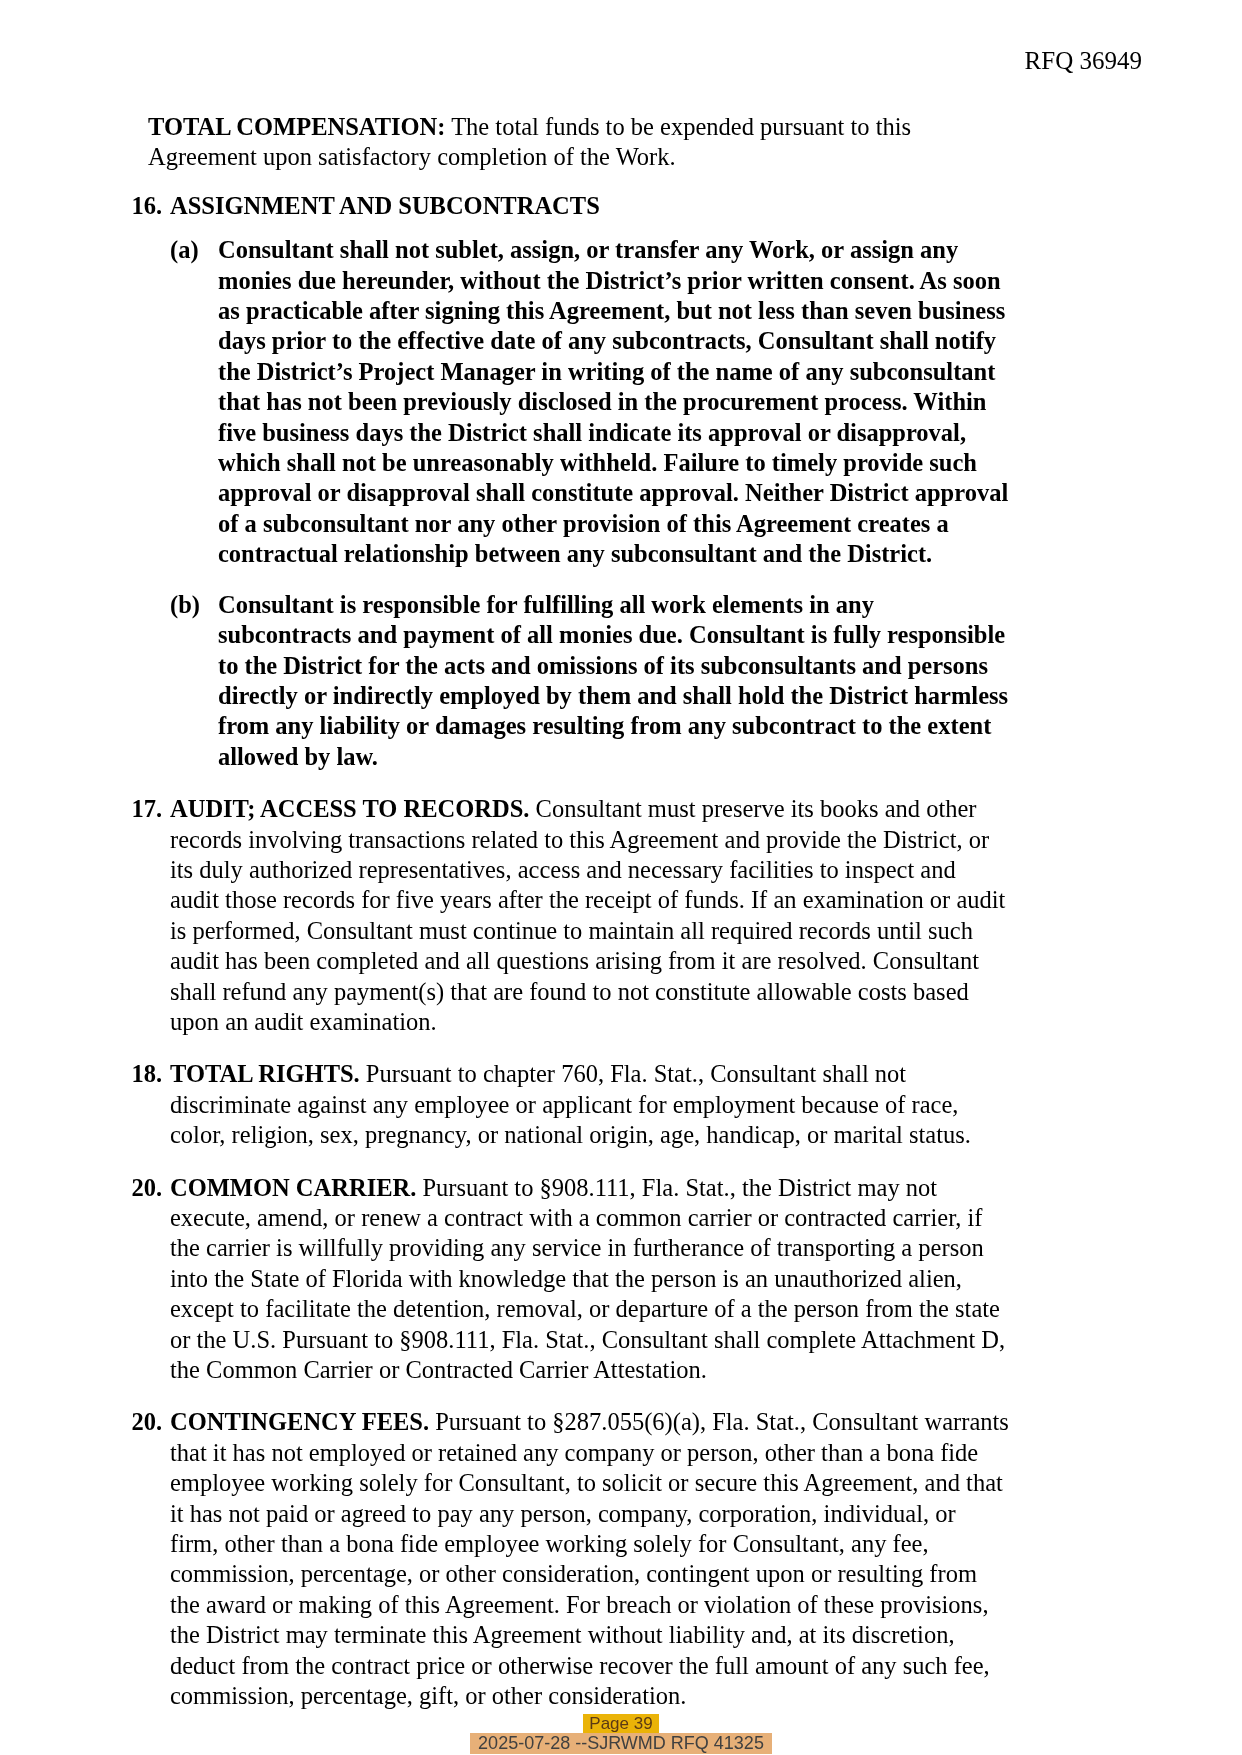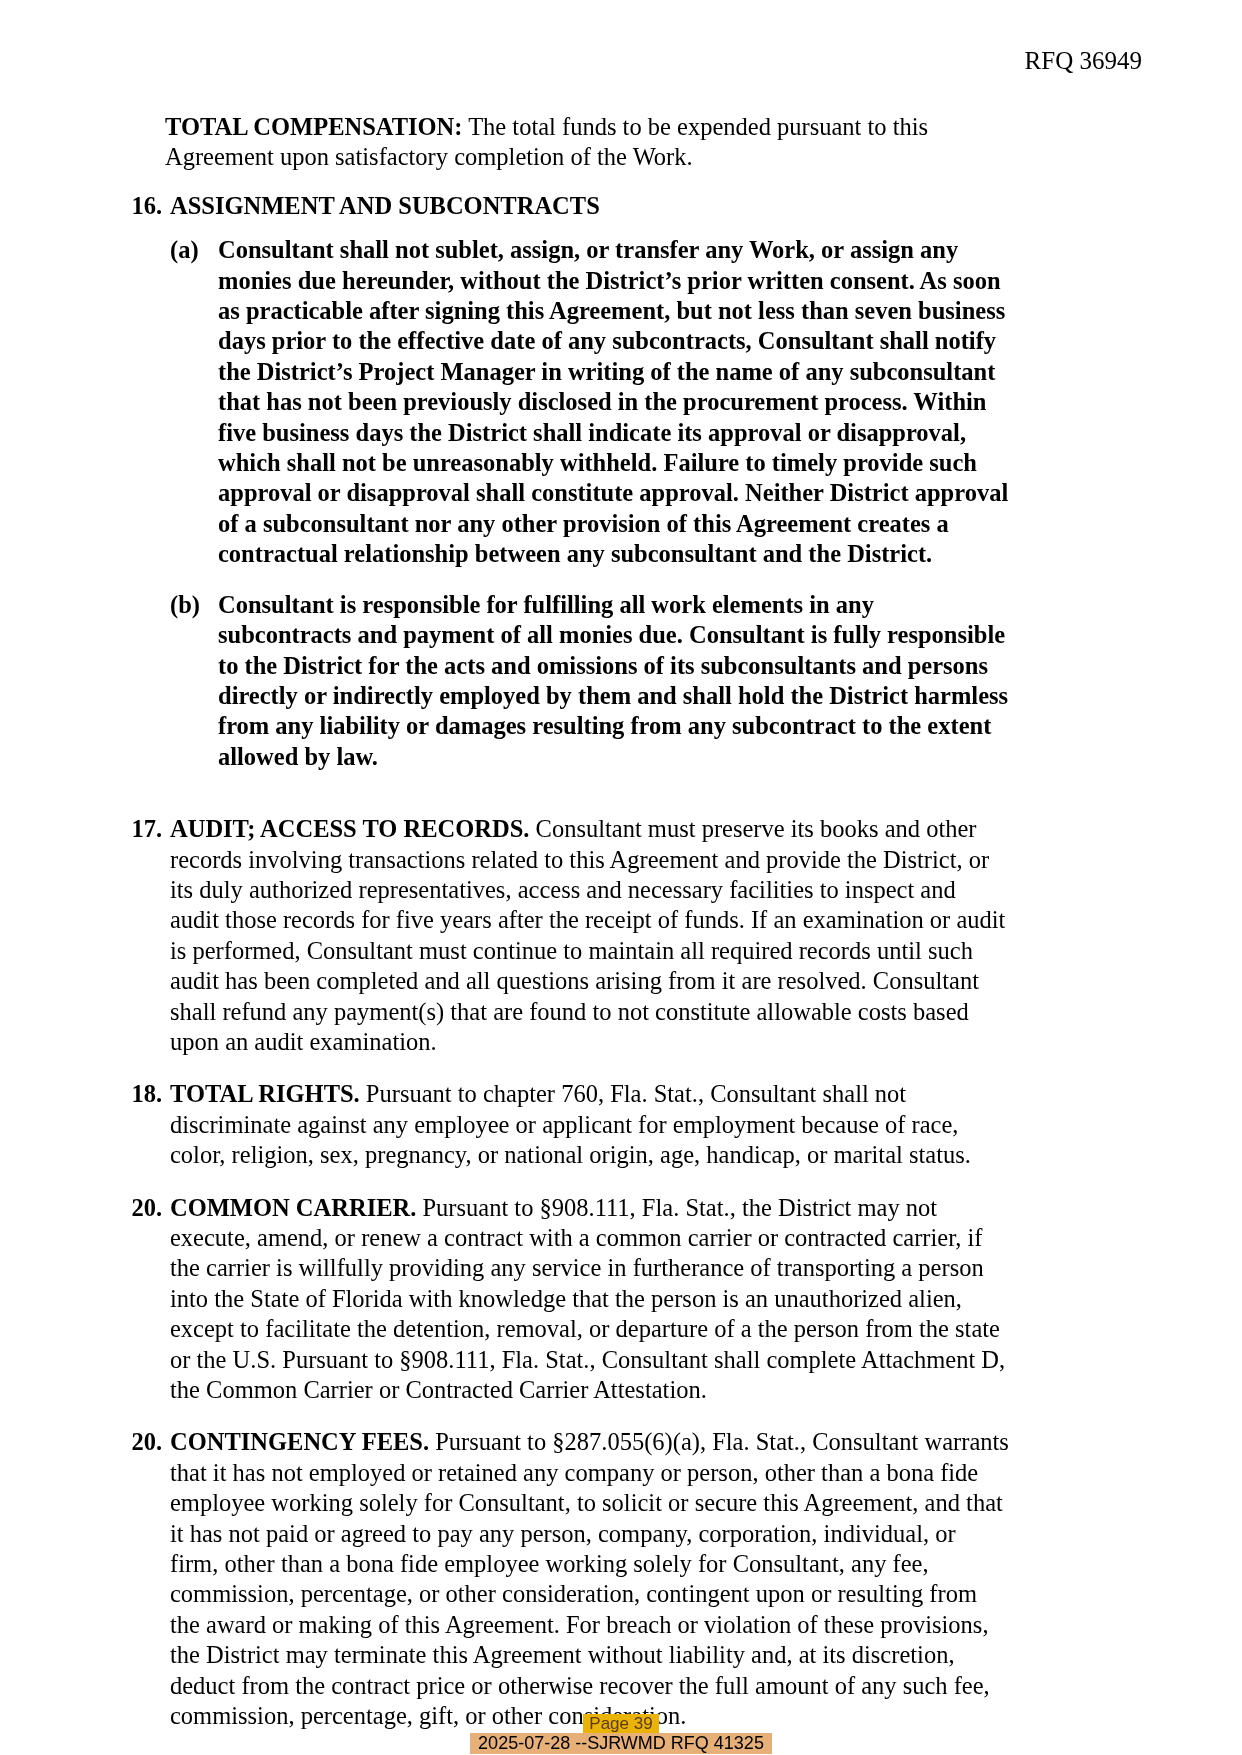--- a/index.html
+++ b/index.html
@@ -39,21 +39,21 @@
     left: 148px;
     width: 862px;
   }
   p {
     margin: 0 0 18px 0;
     font-size: 24.5px;
     line-height: 30.4px;
     text-align: left;
   }
   .def-para {
-    margin: 0 0 18px 17px;
+    margin: 0 0 18px 0;
   }
   .def-term {
     font-weight: bold;
   }
   
   .section {
     position: relative;
     padding-left: 48px;
     margin: 0 0 22px 0;
     margin-left: -26px;
@@ -93,21 +93,21 @@
   .subitem:last-child {
     margin-bottom: 0;
   }
   .subitem .letter {
     position: absolute;
     left: 0;
     top: 0;
     width: 42px;
     text-align: left;
   }
-  .gap-after-16 { margin-bottom: 42px; }
+  .gap-after-16 { margin-bottom: 22px; }
   .footer-page {
     position: absolute;
     left: 0;
     width: 1242px;
     top: 1758px;
     text-align: center;
     font-size: 24px;
     line-height: 28px;
   }
   .watermark {
@@ -126,21 +126,21 @@
     background: #eab308;
     color: #5b3a14;
     font-family: "Liberation Sans", "DejaVu Sans", sans-serif;
     font-size: 17px;
     line-height: 19px;
     padding: 0 6px;
   }
   .wm-line2 {
     display: block;
     background: #e7b078;
-    color: #000000;
+    color: #404040;
     font-family: "Liberation Sans", "DejaVu Sans", sans-serif;
     font-size: 18px;
     line-height: 21px;
     padding: 0 8px;
     white-space: nowrap;
   }
 </style>
 </head>
 <body>
 

